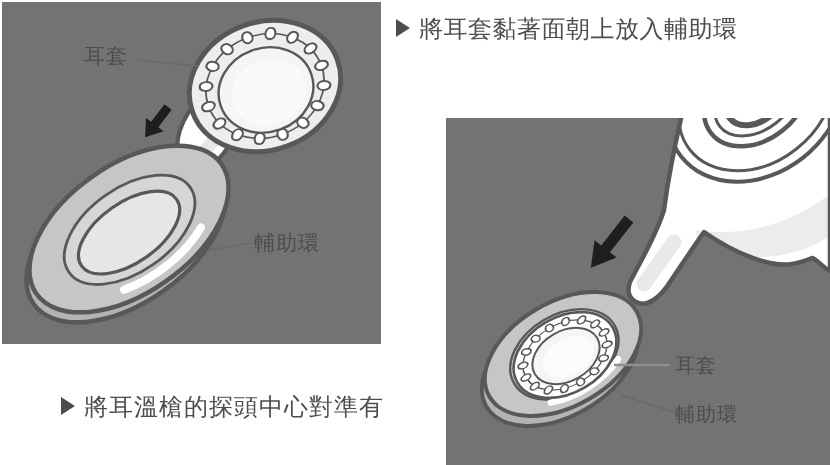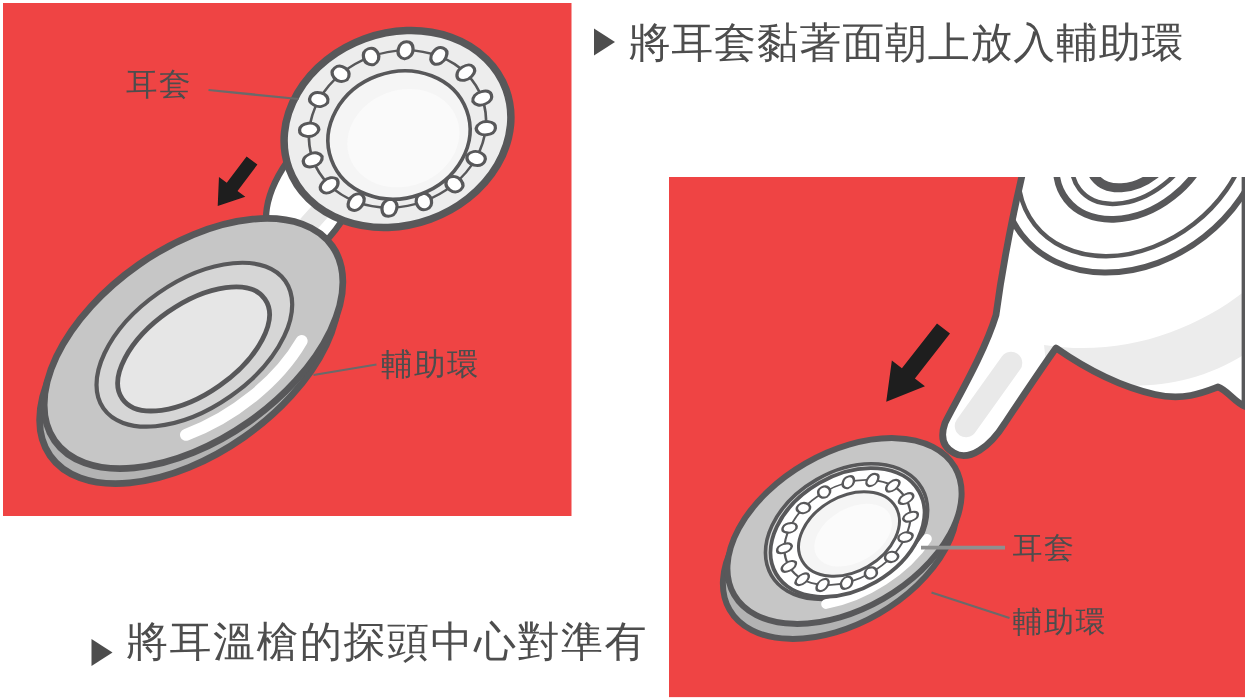--- a/index.html
+++ b/index.html
@@ -1,36 +1,36 @@
 <!DOCTYPE html>
 <html><head>
 <meta charset="utf-8">
 <style>
   html,body{margin:0;padding:0;background:#fff;}
   .canvas{
     position:relative;width:830px;height:465px;background:#ffffff;overflow:hidden;
     font-family:"Liberation Sans","DejaVu Sans",sans-serif;
   }
-  .panel{position:absolute;background:#ef4444;}
+  .panel{position:absolute;background:#737373;}
   #panel-left{left:2px;top:2px;width:379px;height:342px;}
   #panel-right{left:446px;top:118px;width:384px;height:347px;}
   .panel svg{position:absolute;left:0;top:0;display:block;}
   .instruction{
     position:absolute;display:flex;align-items:flex-start;
-    color:#4d4d4d;font-size:28px;line-height:32px;font-weight:500;
+    color:#4d4d4d;font-size:24px;line-height:32px;font-weight:500;
   }
   .tri{
     width:0;height:0;flex:none;
     border-left:14px solid #4d4d4d;
     border-top:9px solid transparent;
     border-bottom:9px solid transparent;
     margin:6px 9px 0 0;
   }
   #instruction-1{left:396px;top:13px;letter-spacing:0.5px;}
-  #instruction-2{left:61px;top:412px;letter-spacing:1px;align-items:flex-end;}
+  #instruction-2{left:61px;top:391px;letter-spacing:1px;}
   .ill-label{font-size:21px;fill:#4d4d4d;letter-spacing:1px;}
   .ill-label-sm{font-size:20px;fill:#4d4d4d;letter-spacing:1px;}
 </style>
 </head>
 <body>
 
 <div class="canvas">
 
   <div class="panel" id="panel-left">
     <svg width="379" height="342" viewBox="0 0 379 342">

